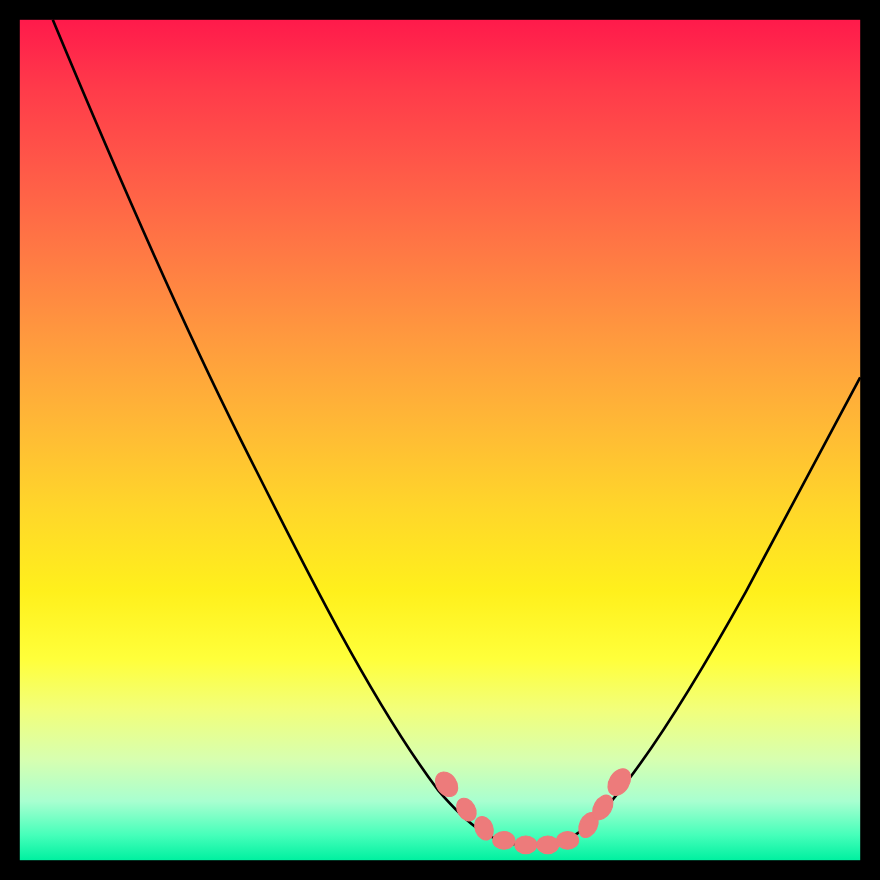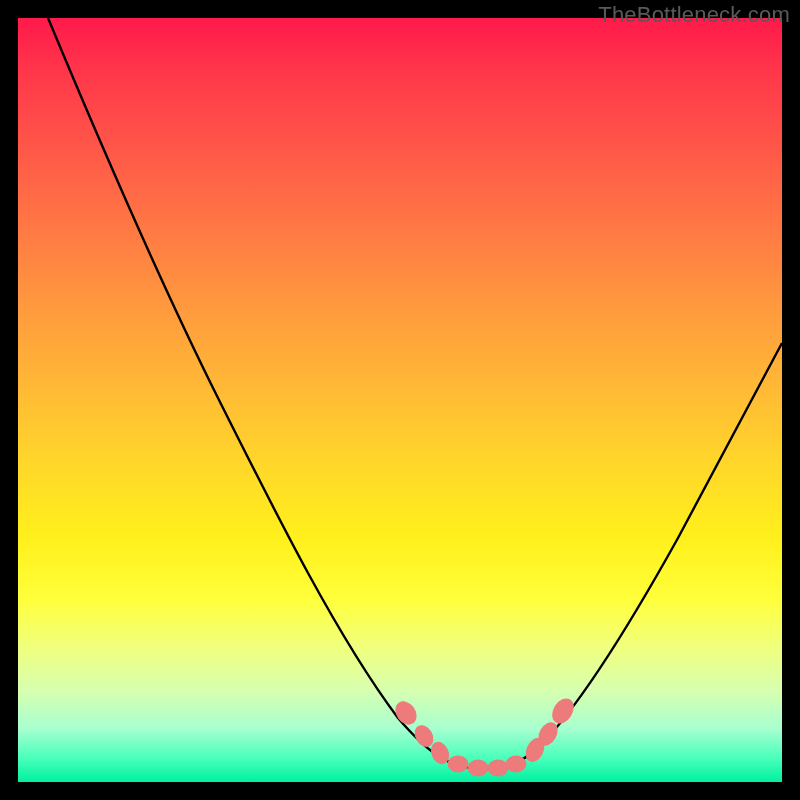--- a/index.html
+++ b/index.html
@@ -82,14 +82,13 @@
         <ellipse cx="440" cy="746" rx="10" ry="8"></ellipse>
         <ellipse cx="460" cy="750" rx="10" ry="8"></ellipse>
         <ellipse cx="480" cy="750" rx="10" ry="8"></ellipse>
         <ellipse cx="498" cy="746" rx="10" ry="8"></ellipse>
         <ellipse cx="517" cy="732" rx="8" ry="12" transform="rotate(25 517 732)"></ellipse>
         <ellipse cx="530" cy="716" rx="8" ry="12" transform="rotate(30 530 716)"></ellipse>
         <ellipse cx="545" cy="693" rx="9" ry="13" transform="rotate(32 545 693)"></ellipse>
       </g>
     </svg>
   </div>
-  <div class="watermark">TheBottleneck.com</div>
 </div>
 
 </body></html>

